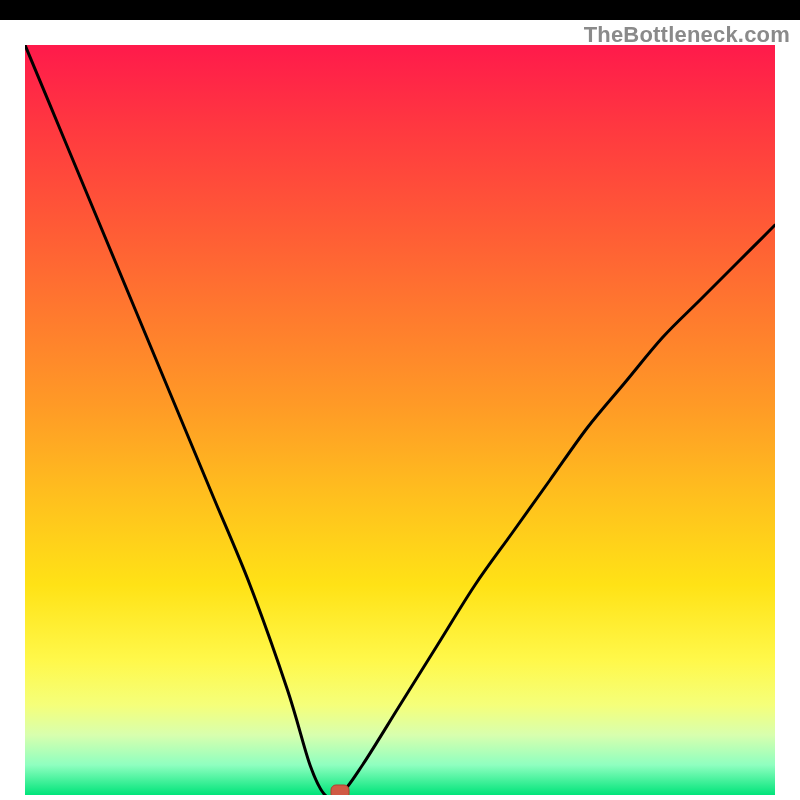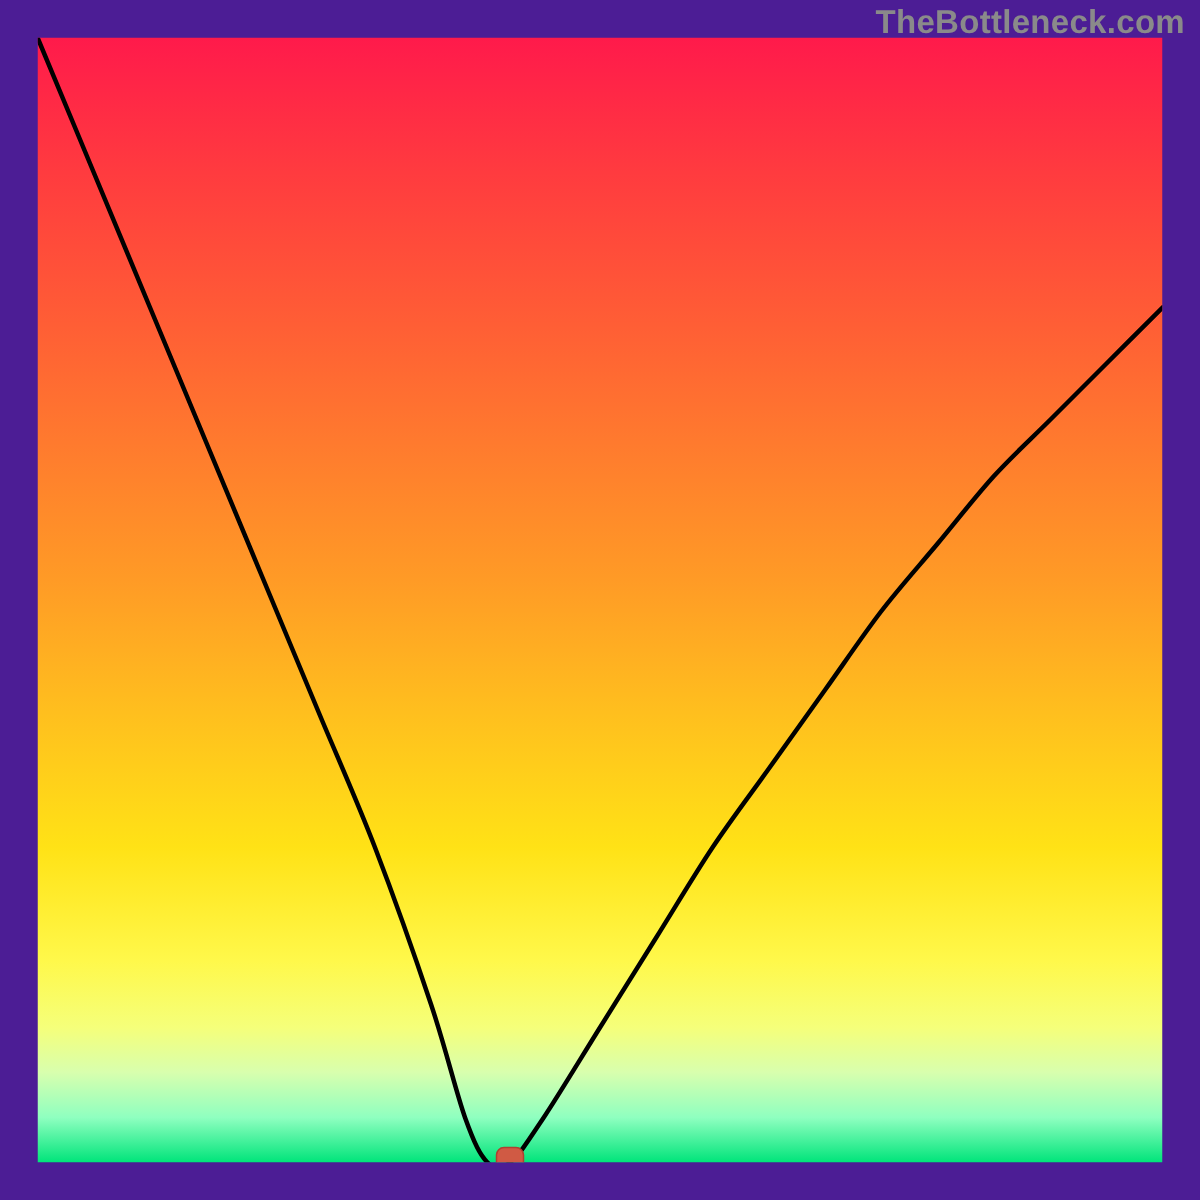--- a/index.html
+++ b/index.html
@@ -7,21 +7,22 @@
     padding: 0;
     width: 800px;
     height: 800px;
     background: #000;
     overflow: hidden;
     font-family: Arial, Helvetica, sans-serif;
   }
   .frame {
     position: absolute;
     inset: 0;
-    background: #4c1d95;
+    background: #ffffff;
+    margin-top: 20px;
   }
   .plot-area {
     position: absolute;
     left: 25px;
     top: 25px;
     width: 750px;
     height: 750px;
     overflow: hidden;
   }
   .gradient {

